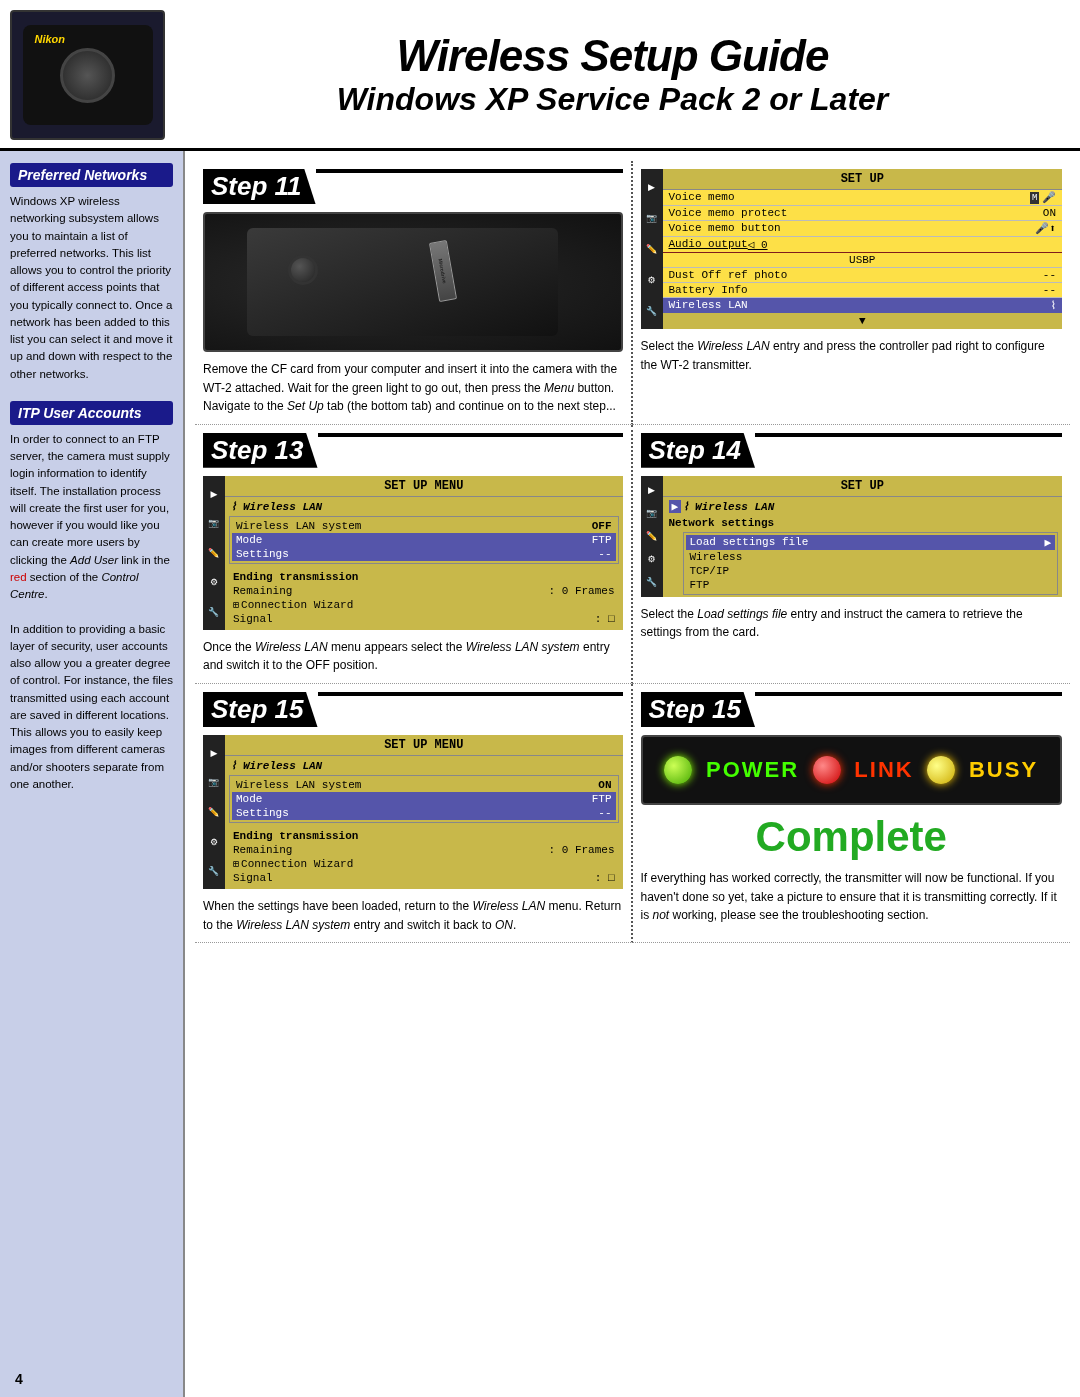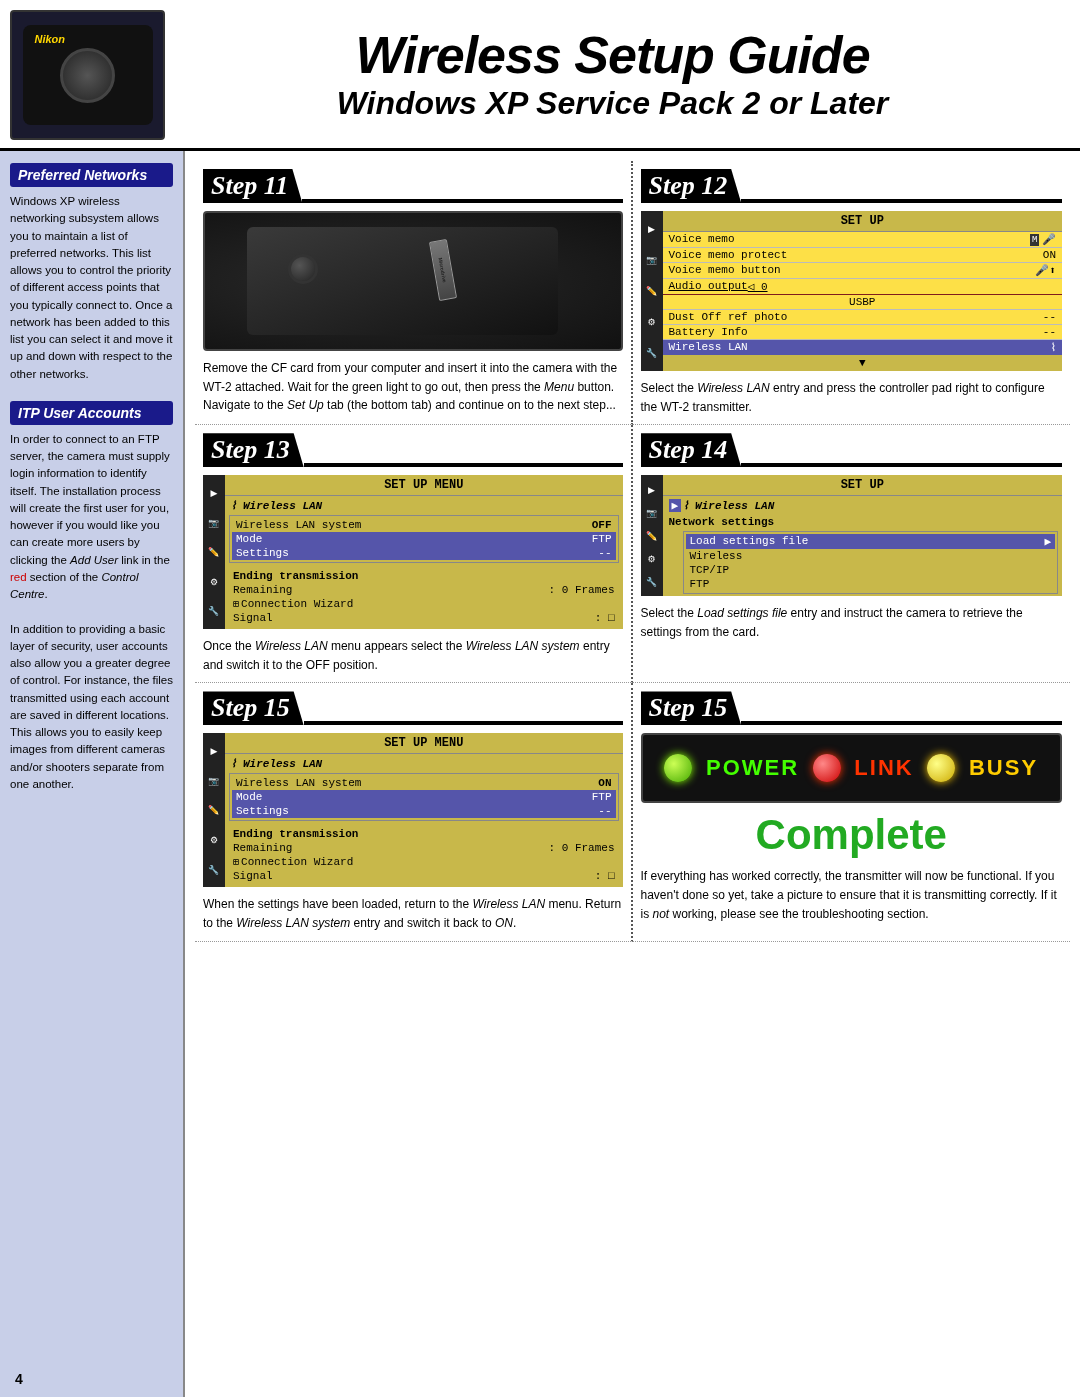--- a/index.html
+++ b/index.html
@@ -50,21 +50,21 @@
       font-size: 11px;
       font-style: italic;
       font-weight: bold;
     }
     .header-titles {
       flex: 1;
       text-align: center;
       padding: 0 10px;
     }
     .main-title {
-      font-size: 52px;
+      font-size: 44px;
       font-weight: 900;
       font-style: italic;
       color: #000;
       line-height: 1.1;
       letter-spacing: -1px;
     }
     .sub-title {
       font-size: 32px;
       font-weight: 700;
       font-style: italic;
@@ -125,24 +125,23 @@
       padding: 8px;
       border-bottom: 1px dotted #999;
       position: relative;
     }
     .step-cell:nth-child(odd) {
       border-right: 2px dotted #555;
     }
 
     .step-header {
       display: flex;
-      align-items: flex-end;
+      align-items: flex-start;
       background: #fff;
       margin-bottom: 8px;
-      font-family: Liberation Serif, serif;
     }
     .step-label {
       font-size: 26px;
       font-weight: 900;
       font-style: italic;
       background: #000;
       color: #fff;
       padding: 2px 14px 2px 8px;
       clip-path: polygon(0 0, 90% 0, 100% 100%, 0 100%);
       margin-right: 0;
@@ -269,24 +268,20 @@
             <span style="font-size:5px;color:#222;font-weight:bold;transform:rotate(90deg);white-space:nowrap;">Microdrive</span>
           </div>
           <div style="position:absolute; left:20%; top:30%; width:30px; height:30px; background:radial-gradient(circle at 35% 35%, #555,#222); border-radius:50%; border:3px solid #333;"></div>
         </div>
         <div class="step-desc">
           Remove the CF card from your computer and insert it into the camera with the WT-2 attached. Wait for the green light to go out, then press the <em>Menu</em> button. Navigate to the <em>Set Up</em> tab (the bottom tab) and continue on to the next step...
         </div>
       </div>
 
       <div class="step-cell">
-        <div class="step-header">
-          <div class="step-label">Step 12</div>
-          <div class="step-line"></div>
-        </div>
 
         <div style="display:flex; margin-bottom:8px;">
 
           <div style="width:22px; background:#222; display:flex; flex-direction:column; align-items:center; justify-content:space-around; padding:3px 2px;">
             <span style="color:#fff;font-size:9px;">▶</span>
             <span style="color:#fff;font-size:9px;">📷</span>
             <span style="color:#fff;font-size:9px;">✏️</span>
             <span style="color:#fff;font-size:9px;">⚙</span>
             <span style="color:#fff;font-size:9px;">🔧</span>
           </div>

